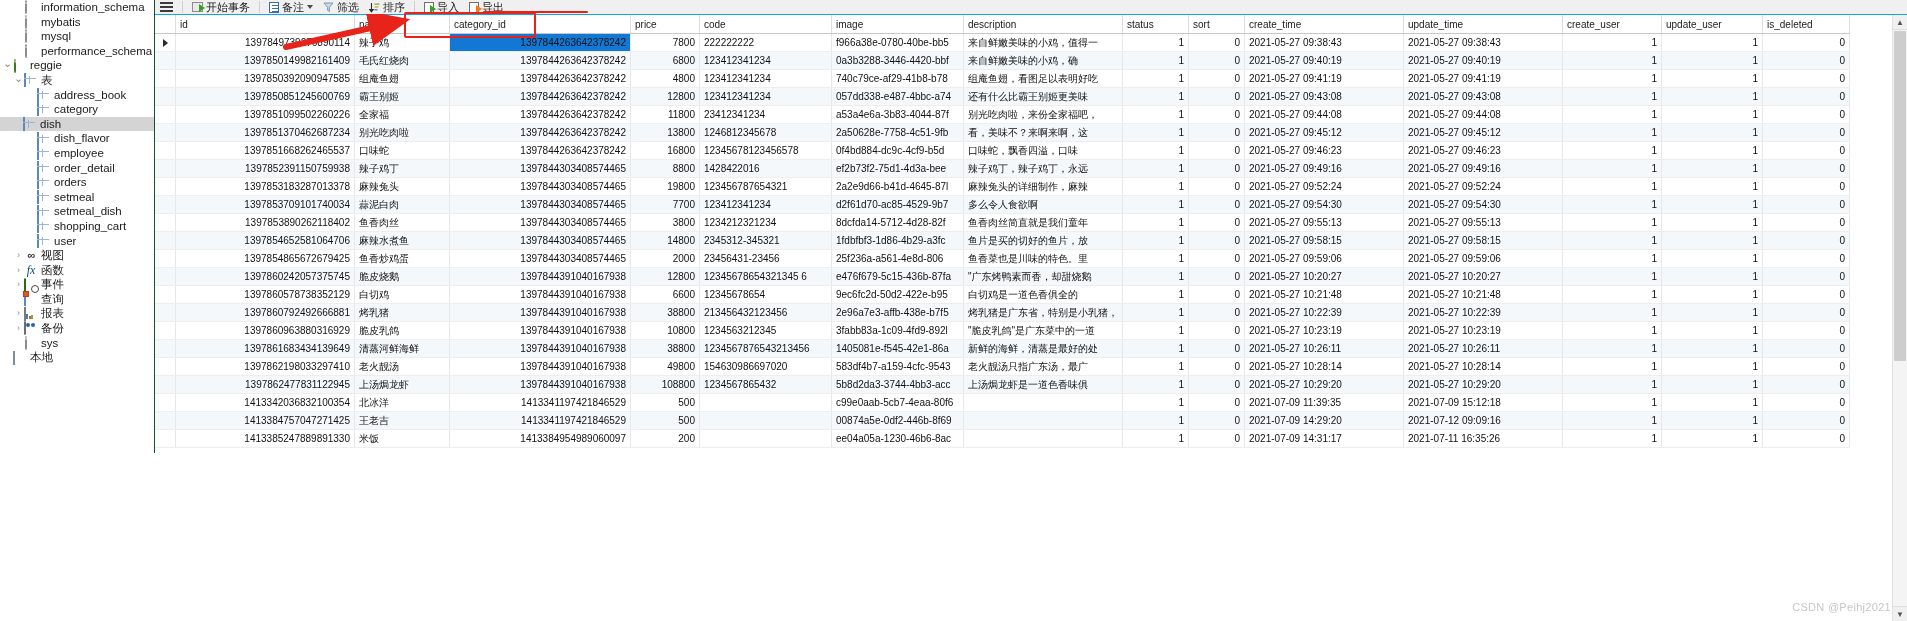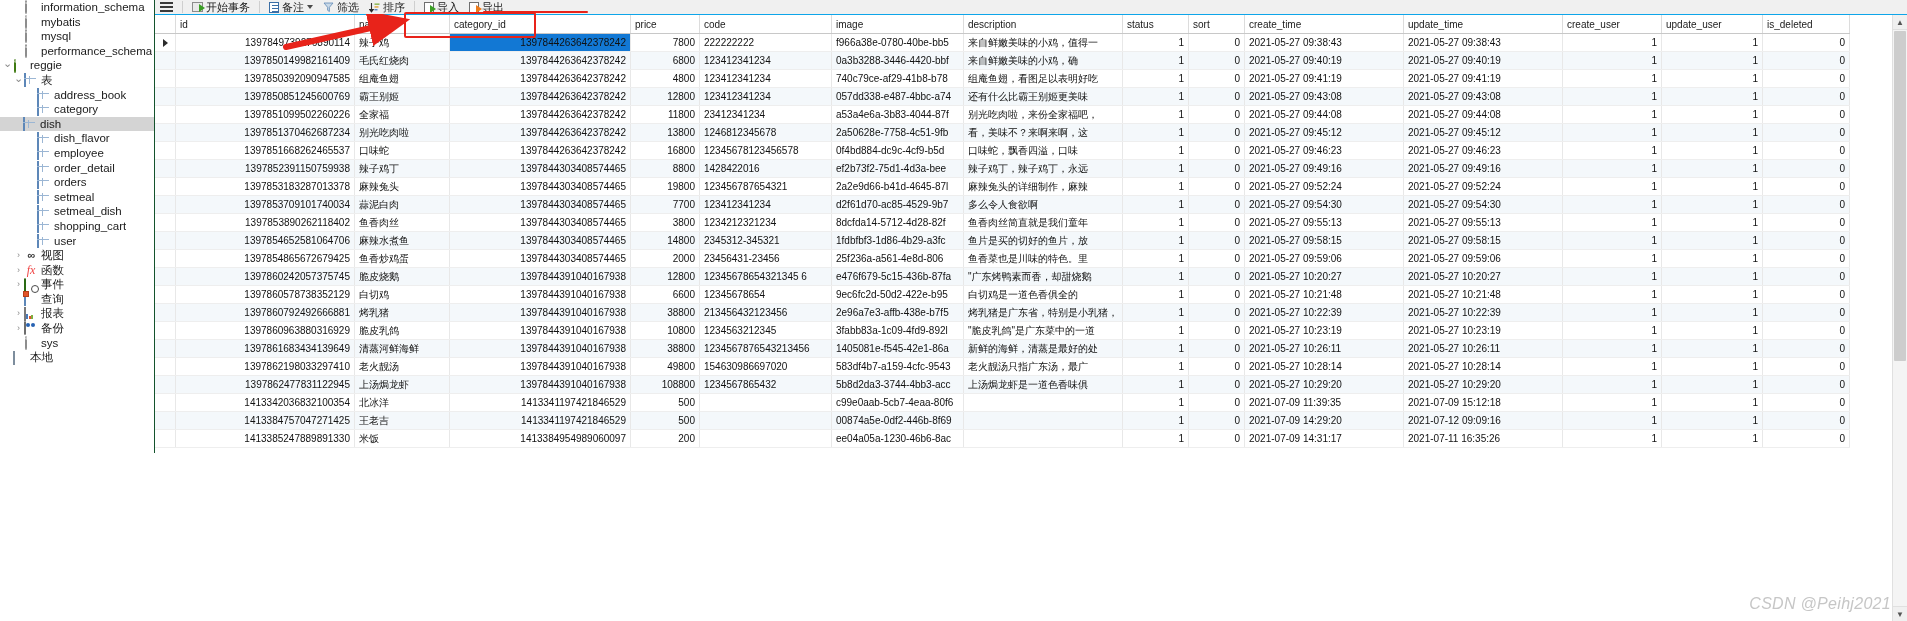--- a/index.html
+++ b/index.html
@@ -72,21 +72,21 @@
   }
   .ic-grid::before{
     content:"";position:absolute;left:0;top:5px;width:12px;height:1px;background:#9bb6d4;
   }
   .ic-grid::after{
     content:"";position:absolute;left:5px;top:3px;width:1px;height:8px;background:#9bb6d4;
   }
   
   .ic-view{color:#2c2c2c;font-size:11px;line-height:14px;display:block;text-align:center;font-weight:bold;letter-spacing:-1px;}
   
-  .ic-fx{color:#ef4444;font-family:"Liberation Serif","DejaVu Serif",serif;font-style:italic;font-size:12px;line-height:14px;display:block;text-align:center;}
+  .ic-fx{color:#0c4a6e;font-family:"Liberation Serif","DejaVu Serif",serif;font-style:italic;font-size:12px;line-height:14px;display:block;text-align:center;}
   
   .ic-ev{
     width:12px;height:11px;margin-top:2px;
     background:linear-gradient(#5fae3c,#2f7d18);
     border:1px solid #2a6a14;box-sizing:border-box;border-radius:1px;
   }
   .ic-ev::after{
     content:"";position:absolute;right:-1px;bottom:-1px;width:8px;height:8px;
     border-radius:50%;background:#fff;border:1px solid #4a4a4a;box-sizing:border-box;
   }
@@ -243,23 +243,22 @@
     position:absolute;border:2px solid #e8231a;border-radius:2px;
     pointer-events:none;
   }
   .ann-arrow{position:absolute;pointer-events:none;}
   .ann-underline{
     position:absolute;height:2px;background:#e8231a;pointer-events:none;border-radius:1px;
   }
 
   .watermark{
     position:absolute;right:16px;bottom:8px;
-    color:#c6c6c6;font-size:16px;letter-spacing:.3px;
+    color:#c6c6c6;font-size:11px;letter-spacing:.3px;
     user-select:none;
-    font-style:italic;
   }
 </style>
 </head>
 <body>
 
 <div class="app">
 
   <div class="sidebar">
     <ul class="tree" id="tree">
         <li class="node ind1">

